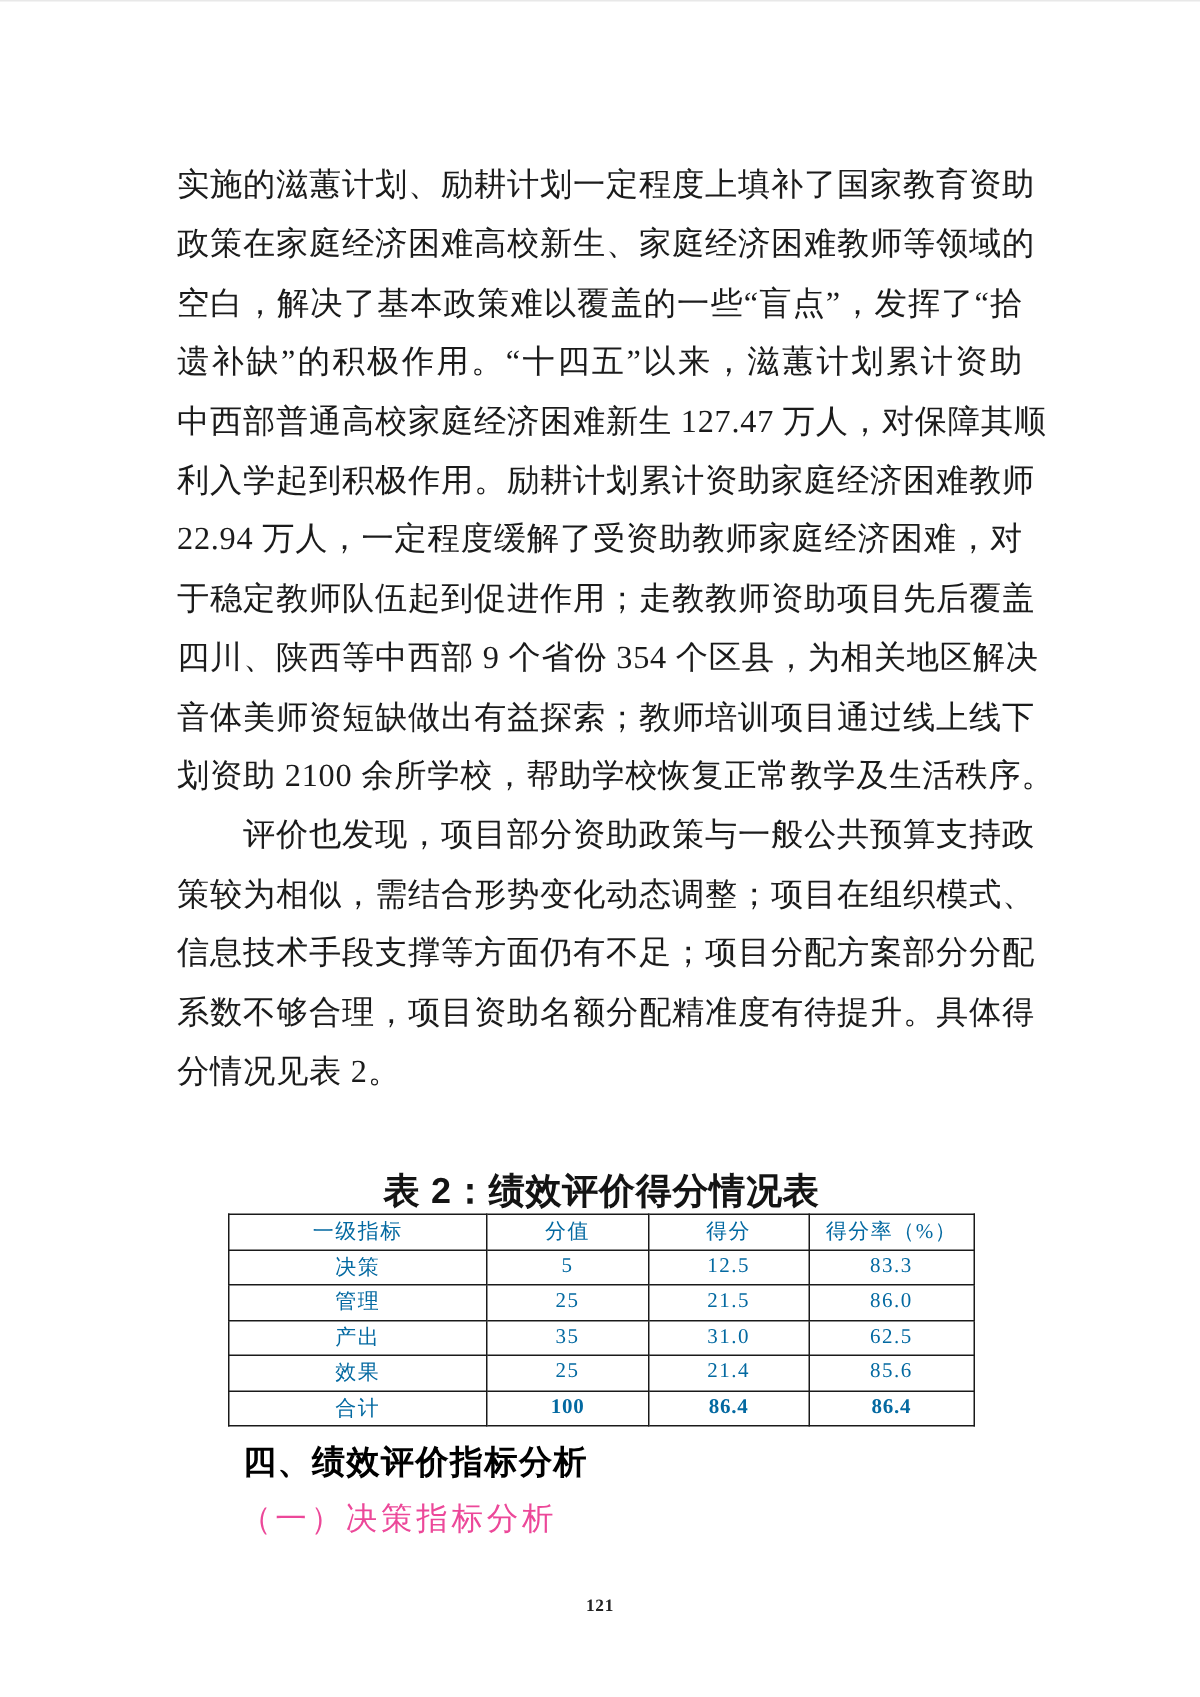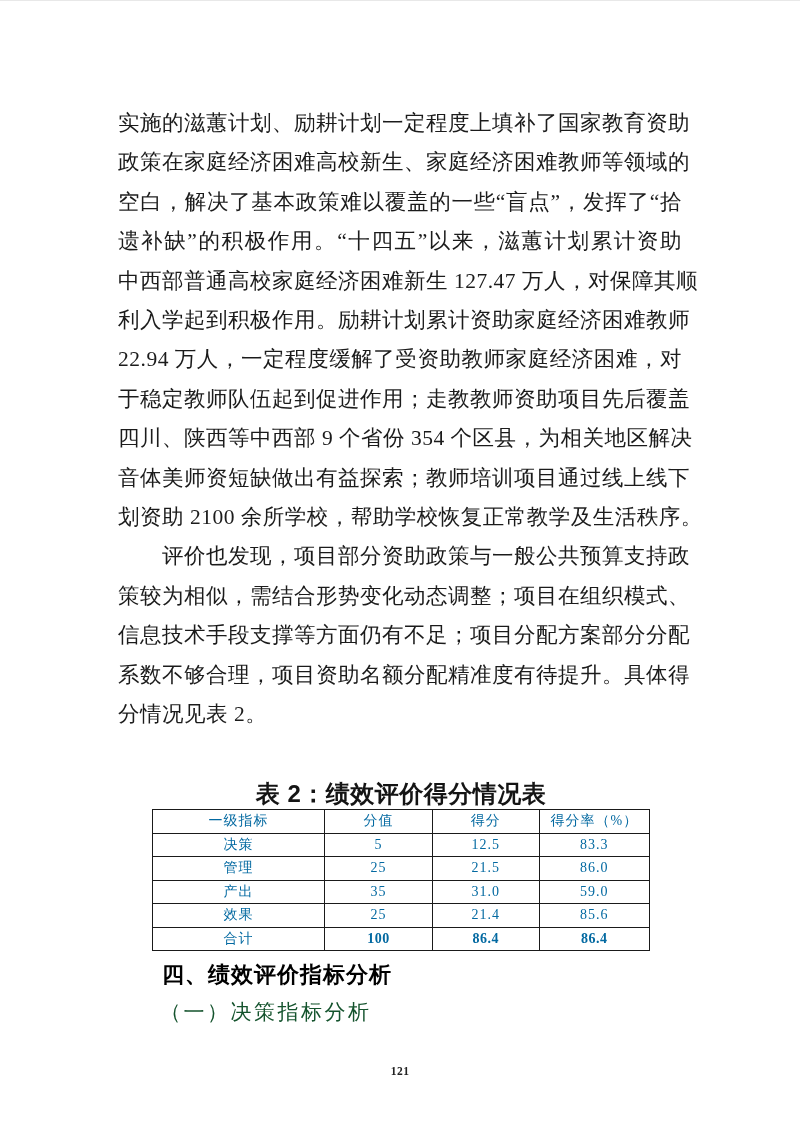--- a/index.html
+++ b/index.html
@@ -97,21 +97,21 @@
     color: #000000;
     letter-spacing: 1px;
   }
   .subsection-heading {
     position: absolute;
     left: 160px;
     top: 997px;
     font-family: "Liberation Serif", "DejaVu Serif", serif;
     font-weight: 500;
     font-size: 21px;
-    color: #14532d;
+    color: #ec4899;
     letter-spacing: 2.5px;
   }
 
   
   .page-number {
     position: absolute;
     left: 0;
     top: 1064px;
     width: 100%;
     text-align: center;
@@ -172,21 +172,21 @@
       <tr>
         <td>管理</td>
         <td>25</td>
         <td>21.5</td>
         <td>86.0</td>
       </tr>
       <tr>
         <td>产出</td>
         <td>35</td>
         <td>31.0</td>
-        <td>59.0</td>
+        <td>62.5</td>
       </tr>
       <tr>
         <td>效果</td>
         <td>25</td>
         <td>21.4</td>
         <td>85.6</td>
       </tr>
       <tr class="total-row">
         <td>合计</td>
         <td class="num">100</td>

